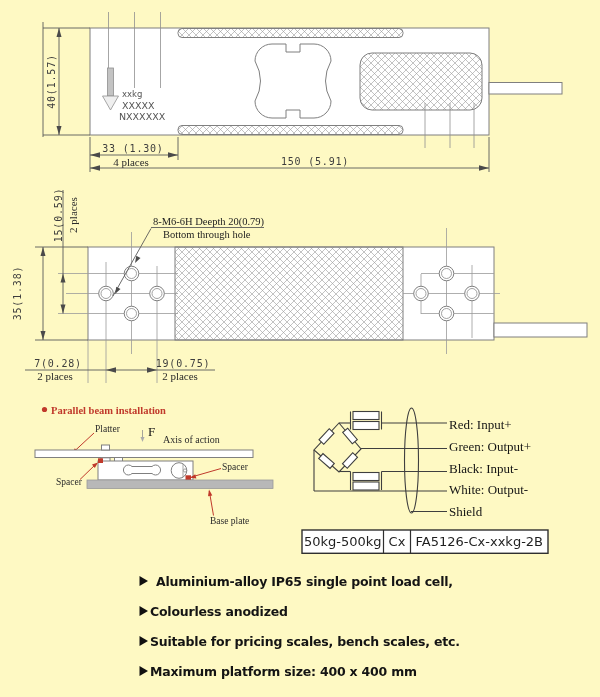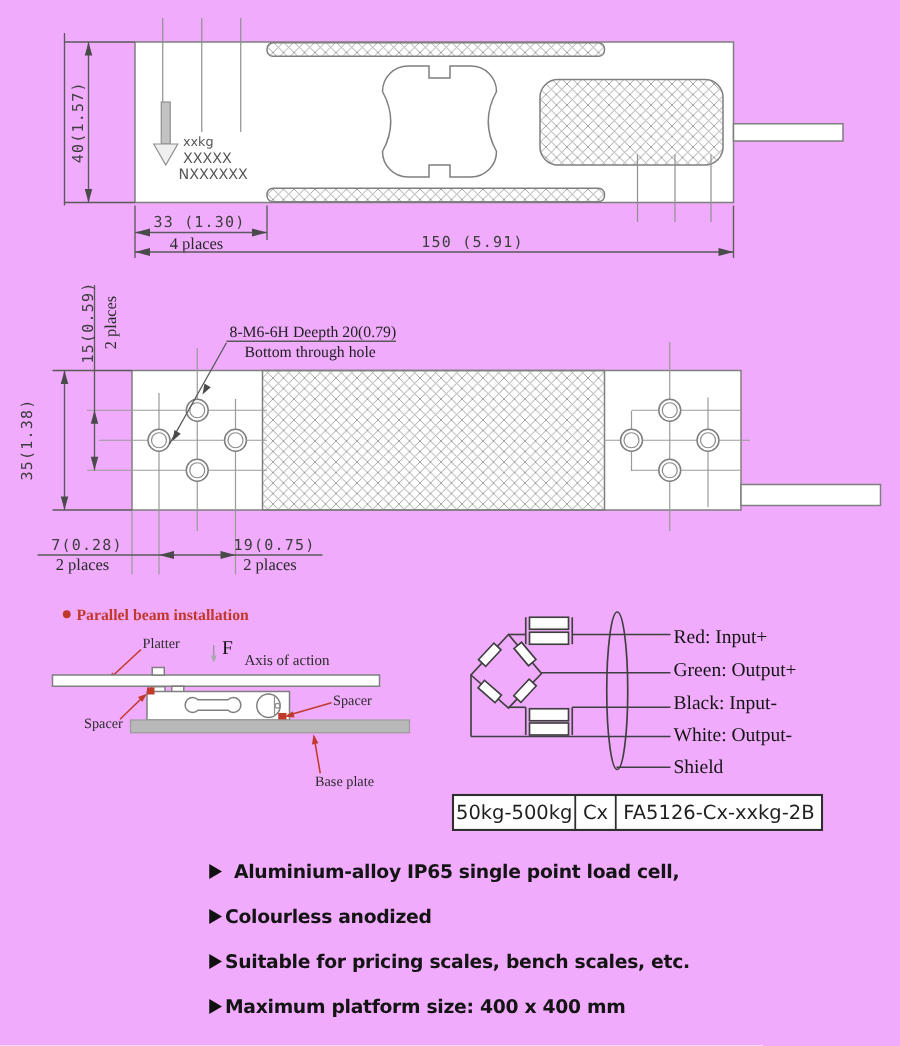--- a/index.html
+++ b/index.html
@@ -1,16 +1,16 @@
 <!DOCTYPE html>
 <html><head>
 <meta charset="utf-8">
 <style>
   html,body{margin:0;padding:0;background:#fff;}
-  .canvas{position:relative;width:600px;height:697px;background:#f0abfc;overflow:hidden;}
+  .canvas{position:relative;width:600px;height:697px;background:#fef9c3;overflow:hidden;}
   svg{display:block;}
   
   .ln{stroke:#7f7f7f;stroke-width:1;fill:none;}
   .lnw{stroke:#7f7f7f;stroke-width:1;fill:#fff;}
   .thin{stroke:#8f8f8f;stroke-width:0.8;fill:none;}
   .cl{stroke:#9a9a9a;stroke-width:0.8;fill:none;}
   .dimln{stroke:#5a5a5a;stroke-width:0.9;fill:none;}
   .dimarrow{fill:#4a4a4a;stroke:none;}
   .hatched{fill:url(#hatch);stroke:#7f7f7f;stroke-width:1;}
   .hole{stroke:#7f7f7f;stroke-width:1;fill:#fff;}

